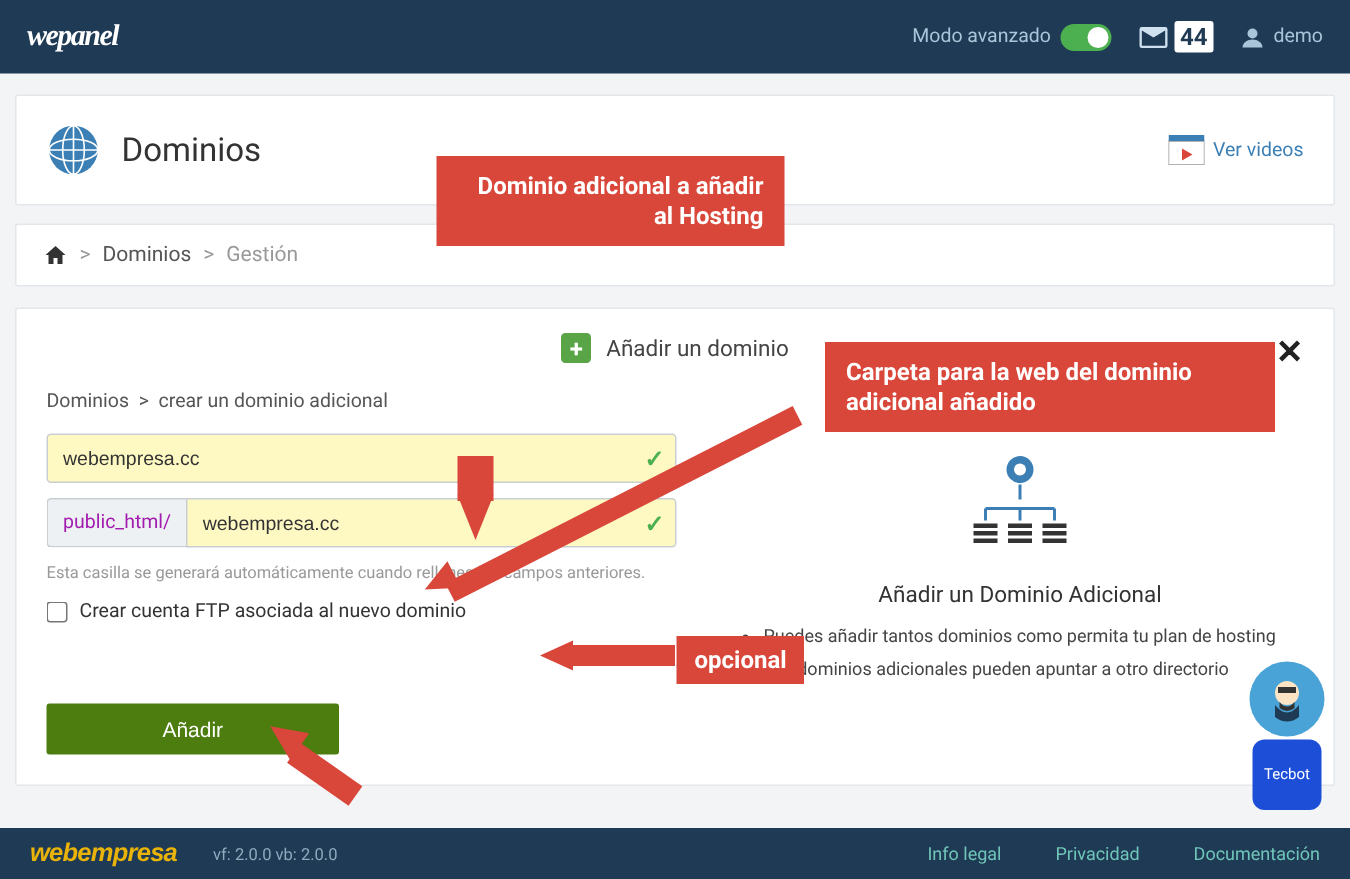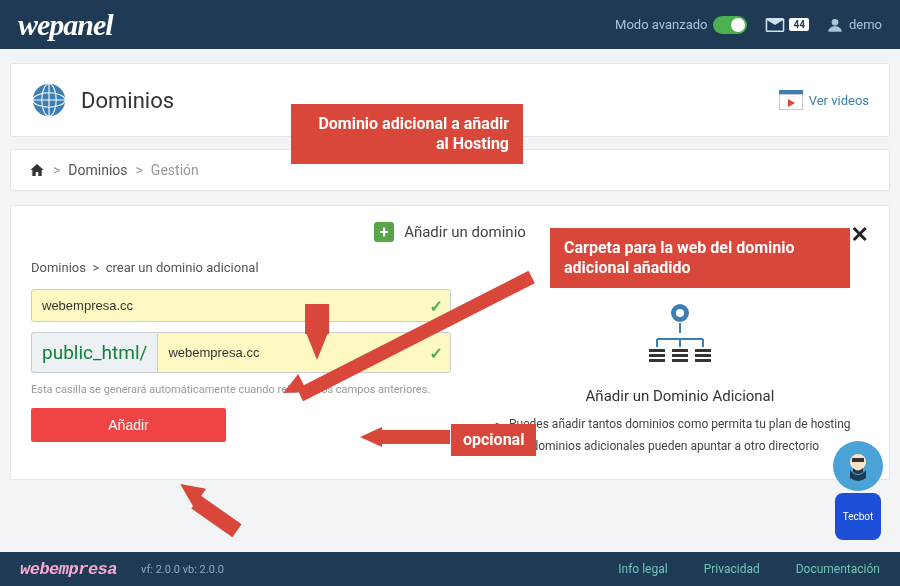--- a/index.html
+++ b/index.html
@@ -1,27 +1,27 @@
 <!DOCTYPE html>
 <html><head>
 <meta charset="utf-8">
 <style>
   * { box-sizing: border-box; margin: 0; padding: 0; }
   body { font-family: -apple-system, BlinkMacSystemFont, "Segoe UI", Roboto, sans-serif; background: #f2f4f6; width: 900px; height: 586px; overflow: hidden; position: relative; }
   
   
   .topbar { background: #1f3a54; height: 49px; display: flex; align-items: center; padding: 0 18px; color: #cfe1ef; }
-  .logo { font-family: Georgia, serif; font-weight: bold; font-style: italic; font-size: 30px; color: #fff; letter-spacing: -1px; }
+  .logo { font-family: Georgia, serif; font-weight: bold; font-style: italic; font-size: 20px; color: #fff; letter-spacing: -1px; }
   .topbar-right { margin-left: auto; display: flex; align-items: center; gap: 18px; font-size: 13px; }
   .adv-mode { display: flex; align-items: center; gap: 6px; color: #a8c5da; }
   .toggle { width: 34px; height: 18px; background: #4caf50; border-radius: 10px; position: relative; }
   .toggle::after { content:''; position:absolute; right:2px; top:2px; width:14px; height:14px; background:#fff; border-radius:50%; }
   .mail { position: relative; display: flex; align-items: center; gap: 4px; }
   .mail-icon { width: 20px; height: 14px; }
-  .badge { background: #fff; color: #1f3a54; font-size: 10px; font-weight: bold; padding: 1px 4px; border-radius: 2px; }
+  .badge { background: #fff; color: #1f3a54; font-size: 16px; font-weight: bold; padding: 1px 4px; border-radius: 2px; }
   .user { display: flex; align-items: center; gap: 6px; color: #a8c5da; }
   .user-icon { width: 16px; height: 16px; }
   
   
   .page-header { background: #fff; margin: 14px 10px 0; padding: 18px 20px; display: flex; align-items: center; border: 1px solid #e3e6ea; border-radius: 2px; }
   .globe-icon { width: 36px; height: 36px; margin-right: 14px; }
   .page-title { font-size: 22px; color: #333; font-weight: 400; }
   .videos-link { margin-left: auto; display: flex; align-items: center; gap: 6px; color: #3b7fb5; font-size: 13px; }
   
   
@@ -40,41 +40,41 @@
   .inner-crumb .lvl1 { color: #555; }
   .inner-crumb .lvl2 { color: #555; }
   
   .panel-body { display: flex; gap: 40px; }
   .form-col { flex: 0 0 420px; }
   .info-col { flex: 1; text-align: center; padding-top: 10px; }
   
   .field { position: relative; margin-bottom: 10px; }
   .field input { width: 100%; padding: 8px 30px 8px 10px; border: 1px solid #c9ced3; border-radius: 3px; font-size: 13px; color: #333; background: #fef9c3; }
   .field .prefix-wrap { display: flex; }
-  .field .prefix { padding: 8px 10px; background: #eef1f3; border: 1px solid #c9ced3; border-right: none; border-radius: 3px 0 0 3px; font-size: 19px; color: #15803d; }
+  .field .prefix { padding: 8px 10px; background: #eef1f3; border: 1px solid #c9ced3; border-right: none; border-radius: 3px 0 0 3px; font-size: 13px; color: #a21caf; }
   .field .prefix-wrap input { border-radius: 0 3px 3px 0; }
   .check { position: absolute; right: 8px; top: 50%; transform: translateY(-50%); color: #4caf50; font-size: 16px; font-weight: bold; }
   .help-text { font-size: 11px; color: #999; margin: 4px 0 12px; }
   
   .checkbox-row { display: flex; align-items: center; gap: 8px; font-size: 13px; color: #333; margin-bottom: 16px; }
   .checkbox-row input { width: 14px; height: 14px; }
   
   .buttons { display: flex; gap: 26px; }
   .btn { flex: 0 0 195px; padding: 9px 0; border: none; border-radius: 2px; font-size: 14px; cursor: pointer; text-align: center; }
-  .btn-primary { background: #ef4444; color: #fff; }
+  .btn-primary { background: #4d7c0f; color: #fff; margin-top: 38px; }
   .btn-secondary { background: #f0f2f4; color: #555; border: 1px solid #d9dde1; }
   
   .info-col .gear-cluster { margin: 0 auto 14px; width: 90px; }
   .info-title { font-size: 15px; color: #333; margin-bottom: 10px; font-weight: 400; }
   .info-list { text-align: left; font-size: 12px; color: #444; padding-left: 18px; line-height: 1.5; }
   .info-list li { margin-bottom: 4px; }
   
   
   .bottombar { background: #1f3a54; height: 34px; position: absolute; bottom: 0; left: 0; right: 0; display: flex; align-items: center; padding: 0 20px; color: #cfe1ef; font-size: 12px; }
-  .bot-logo { font-family: Liberation Mono, monospace; font-style: italic; font-weight: bold; font-size: 17px; color: #f9a8d4; margin-right: 24px; letter-spacing: -0.5px; }
+  .bot-logo { font-family: Liberation Sans, sans-serif; font-style: italic; font-weight: bold; font-size: 17px; color: #eab308; margin-right: 24px; letter-spacing: -0.5px; }
   .bot-ver { color: #8fa9bd; font-size: 11px; }
   .bot-links { margin-left: auto; display: flex; gap: 36px; }
   .bot-links a { color: #6fc5b9; text-decoration: none; }
   
   
   .callout { position: absolute; background: #d9463a; color: #fff; font-size: 16px; font-weight: bold; padding: 10px 14px; line-height: 1.25; z-index: 50; }
   .arrow-down { position: absolute; width: 0; height: 0; border-left: 12px solid transparent; border-right: 12px solid transparent; border-top: 30px solid #d9463a; z-index: 49; }
   .arrow-down::before { content:''; position:absolute; left:-12px; top:-56px; width:24px; height:30px; background:#d9463a; }
   .arrow-line { position: absolute; background: #d9463a; z-index: 48; transform-origin: left center; }
   .arrow-head { position: absolute; width: 0; height: 0; z-index: 49; }
@@ -159,20 +159,24 @@
         <span class="check">✓</span>
       </div>
       <div class="field">
         <div class="prefix-wrap">
           <span class="prefix">public_html/</span>
           <input type="text" value="webempresa.cc" style="">
         </div>
         <span class="check">✓</span>
       </div>
       <div class="help-text">Esta casilla se generará automáticamente cuando rellenes los campos anteriores.</div>
+      <label class="checkbox-row">
+        <input type="checkbox" style="">
+        <span>Crear cuenta FTP asociada al nuevo dominio</span>
+      </label>
       <div class="buttons">
         <button class="btn btn-primary">Añadir</button>
       </div>
     </div>
     <div class="info-col">
       <svg class="gear-cluster" viewBox="0 0 90 70">
         <circle cx="45" cy="14" r="9" fill="#3b7fb5"></circle>
           <circle cx="45" cy="14" r="4" fill="#fff"></circle>
         <line x1="45" y1="24" x2="45" y2="34" stroke="#3b7fb5" stroke-width="2"></line>
         <line x1="22" y1="40" x2="68" y2="40" stroke="#3b7fb5" stroke-width="2"></line>

